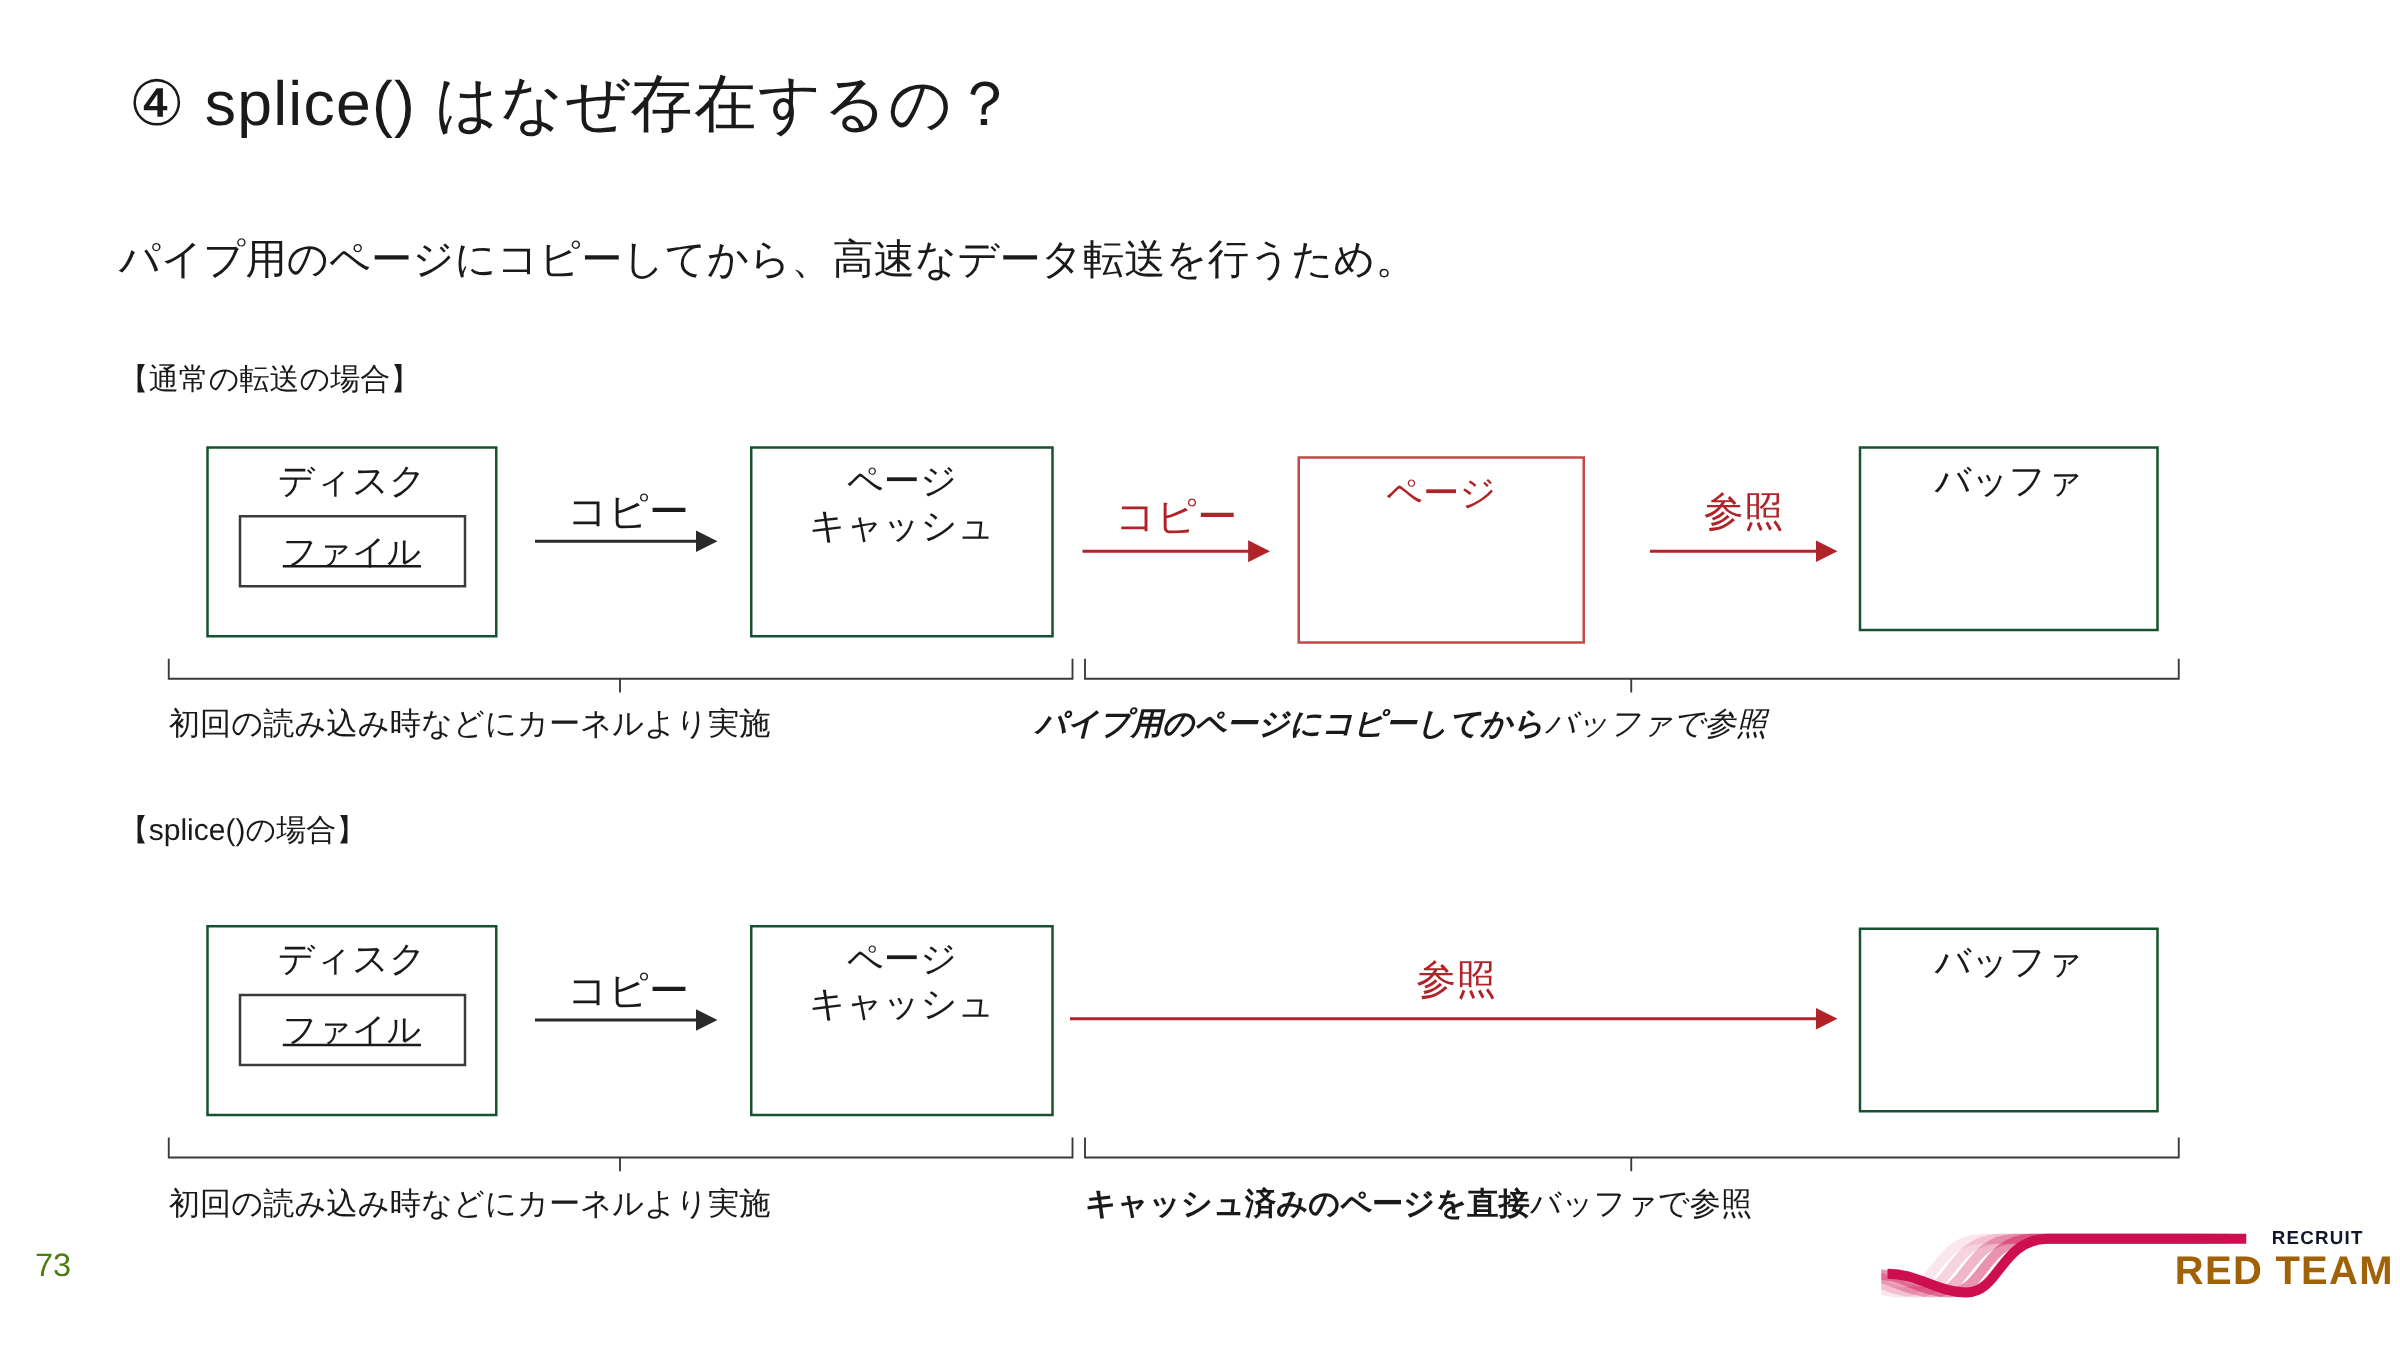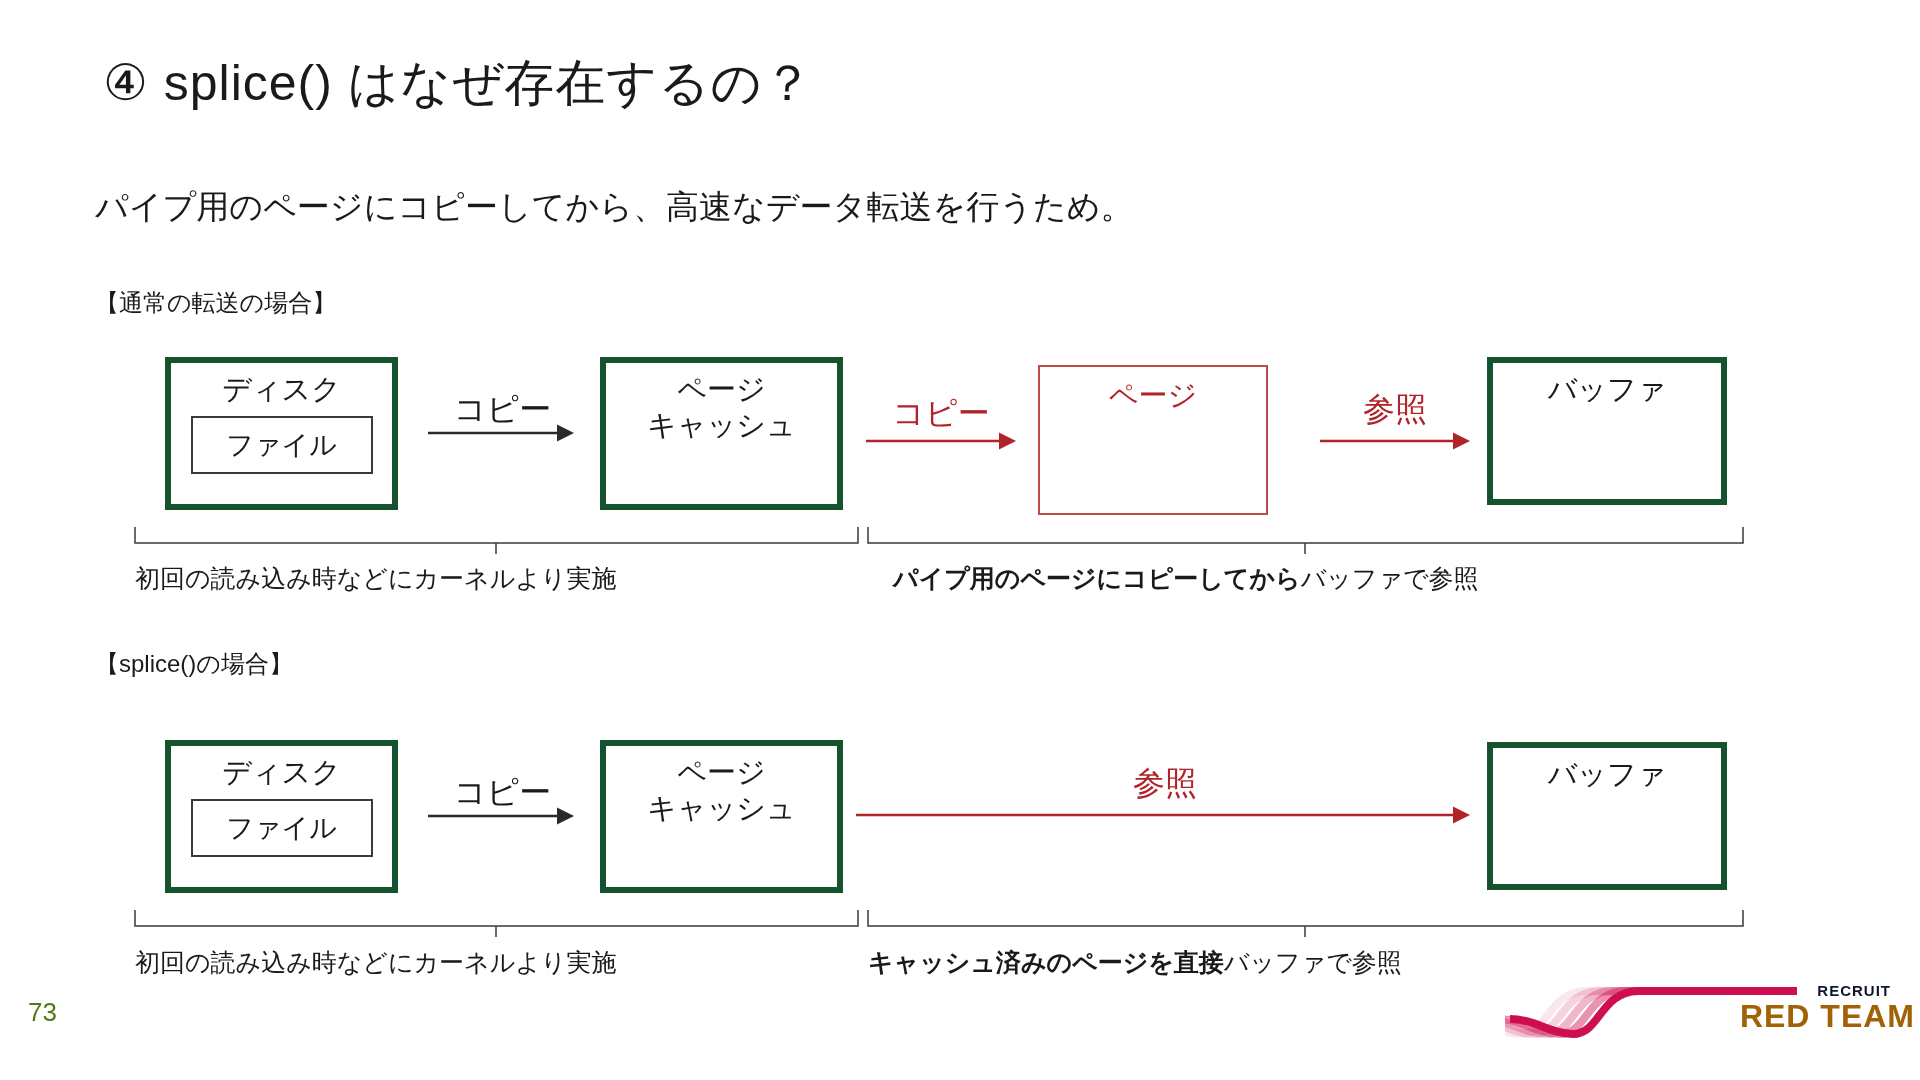--- a/index.html
+++ b/index.html
@@ -13,33 +13,34 @@
   }
   .abs { position:absolute; }
   .title { left:103px; top:50px; font-size:50px; letter-spacing:1px; }
   .subtitle { left:95px; top:185px; font-size:33px; }
   .sec-heading { font-size:24px; }
   .sec1-heading { left:95px; top:287px; }
   .sec2-heading { left:95px; top:648px; }
 
   .box {
     position:absolute;
-    border:6px solid #14532d;
+    border:2px solid #14532d;
     background:#ffffff;
     display:flex;
     flex-direction:column;
     align-items:center;
   }
   .box-label { font-size:29px; padding-top:8px; line-height:1.25; text-align:center; }
   .inner-box {
     border:2px solid #3a3a3a;
     width:182px; height:58px;
     margin-top:9px;
     display:flex; align-items:center; justify-content:center;
     font-size:27px;
+    text-decoration:underline;
   }
   .red-box { border:2px solid #be4b48; }
   .red-text { color:#b02328; }
 
   .arrow-label {
     position:absolute;
     font-size:32px;
     text-align:center;
   }
   .caption {
@@ -93,21 +94,21 @@
   <div class="box-label red-text" style="padding-top:10px;">ページ</div>
 </div>
 
 <div class="arrow-label red-text" style="left:1320px; top:388px; width:150px;">参照</div>
 
 <div class="box" style="left:1487px; top:357px; width:240px; height:148px;">
   <div class="box-label">バッファ</div>
 </div>
 
 <div class="caption" style="left:135px; top:562px; width:723px;">初回の読み込み時などにカーネルより実施</div>
-<div class="caption" style="left:893px; top:562px; width:875px;"><b>パイプ用のページにコピーしてから</b><span>バッファで参照</span></div>
+<div class="caption" style="left:828px; top:562px; width:875px;font-style:italic;"><b>パイプ用のページにコピーしてから</b><span>バッファで参照</span></div>
 
 <div class="abs sec-heading sec2-heading">【splice()の場合】</div>
 
 <div class="box" style="left:165px; top:740px; width:233px; height:153px;">
   <div class="box-label">ディスク</div>
   <div class="inner-box">
     <span>ファイル</span>
   </div>
 </div>
 

